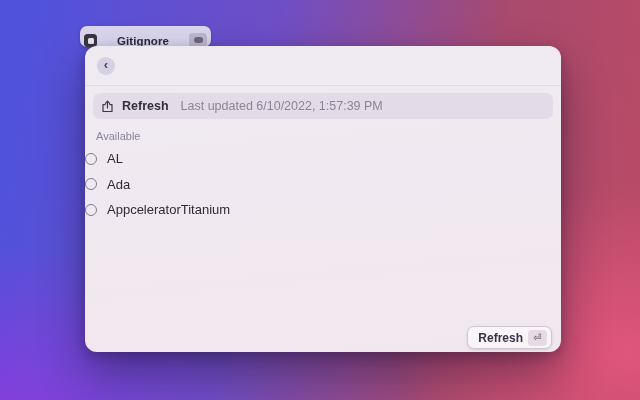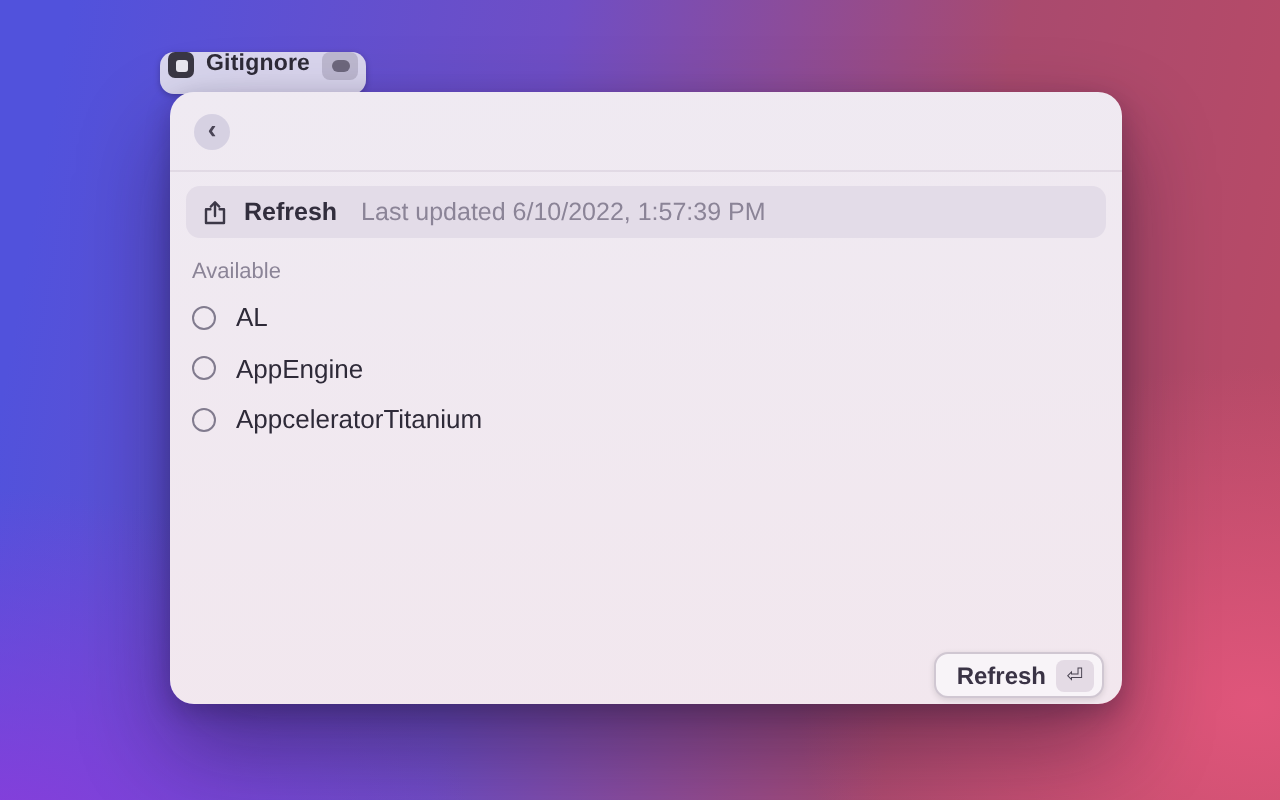--- a/index.html
+++ b/index.html
@@ -9,21 +9,21 @@
     background:
       radial-gradient(55% 65% at 98% 88%, rgba(226,86,124,0.95) 0%, rgba(226,86,124,0) 65%),
       radial-gradient(62% 78% at 0% 108%, #8b3cdb 0%, rgba(139,60,219,0) 60%),
       linear-gradient(100deg, #5152dc 5%, #6f4ec5 40%, #a94a6e 72%, #bb4a65 100%);
     position: relative;
   }
 
   
   .chip {
     position: absolute; left: 80px; top: 26px; height: 21px;
-    display: flex; align-items: flex-start; gap: 6px;
+    display: flex; align-items: flex-end; gap: 20px;
     background: rgba(224,221,239,0.95);
     border-radius: 7px; padding: 0 4px 0 4px;
     box-shadow: 0 1px 3px rgba(0,0,0,0.25);
   }
   .chip-appicon {
     width: 13px; height: 13px; border-radius: 3.5px;
     background: #3a3744; position: relative; flex: 0 0 auto;
   }
   .chip-appicon::after {
     content: ""; position: absolute; left: 3.5px; top: 3.5px;
@@ -69,21 +69,21 @@
     background: #e3dce8; display: flex; align-items: center; padding: 0 8px;
   }
   .banner-icon { width: 13px; height: 13px; margin-right: 8px; flex: 0 0 auto; }
   .banner-label { font-size: 12.5px; font-weight: 700; color: #322e3d; margin-right: 12px; }
   .banner-sub { font-size: 12.5px; color: #8b8497; }
 
   
   .section-label { margin: 11px 0 4px 11px; font-size: 11px; color: #8b8497; }
   .list { }
   .list-row {
-    height: 25.5px; display: flex; align-items: center; padding-left: 11px; cursor: pointer; text-align: center;
+    height: 25.5px; display: flex; align-items: center; cursor: pointer; text-align: center;
   }
   .row-circle {
     width: 12px; height: 12px; border-radius: 50%;
     border: 1.5px solid #817b8e; margin-right: 10px; flex: 0 0 auto;
   }
   .row-label { font-size: 13px; color: #2e2a38; }
 
   
   .action-btn {
     position: absolute; right: 9px; bottom: 3px; height: 23px;
@@ -132,21 +132,21 @@
 
   <div class="section-label">Available</div>
 
   <div class="list">
     <div class="list-row">
       <span class="row-circle"></span>
       <span class="row-label">AL</span>
     </div>
     <div class="list-row">
       <span class="row-circle"></span>
-      <span class="row-label">AppEngine</span>
+      <span class="row-label">Ada</span>
     </div>
     <div class="list-row">
       <span class="row-circle"></span>
       <span class="row-label">AppceleratorTitanium</span>
     </div>
     <div class="list-row">
       
       
     </div>
   </div>

